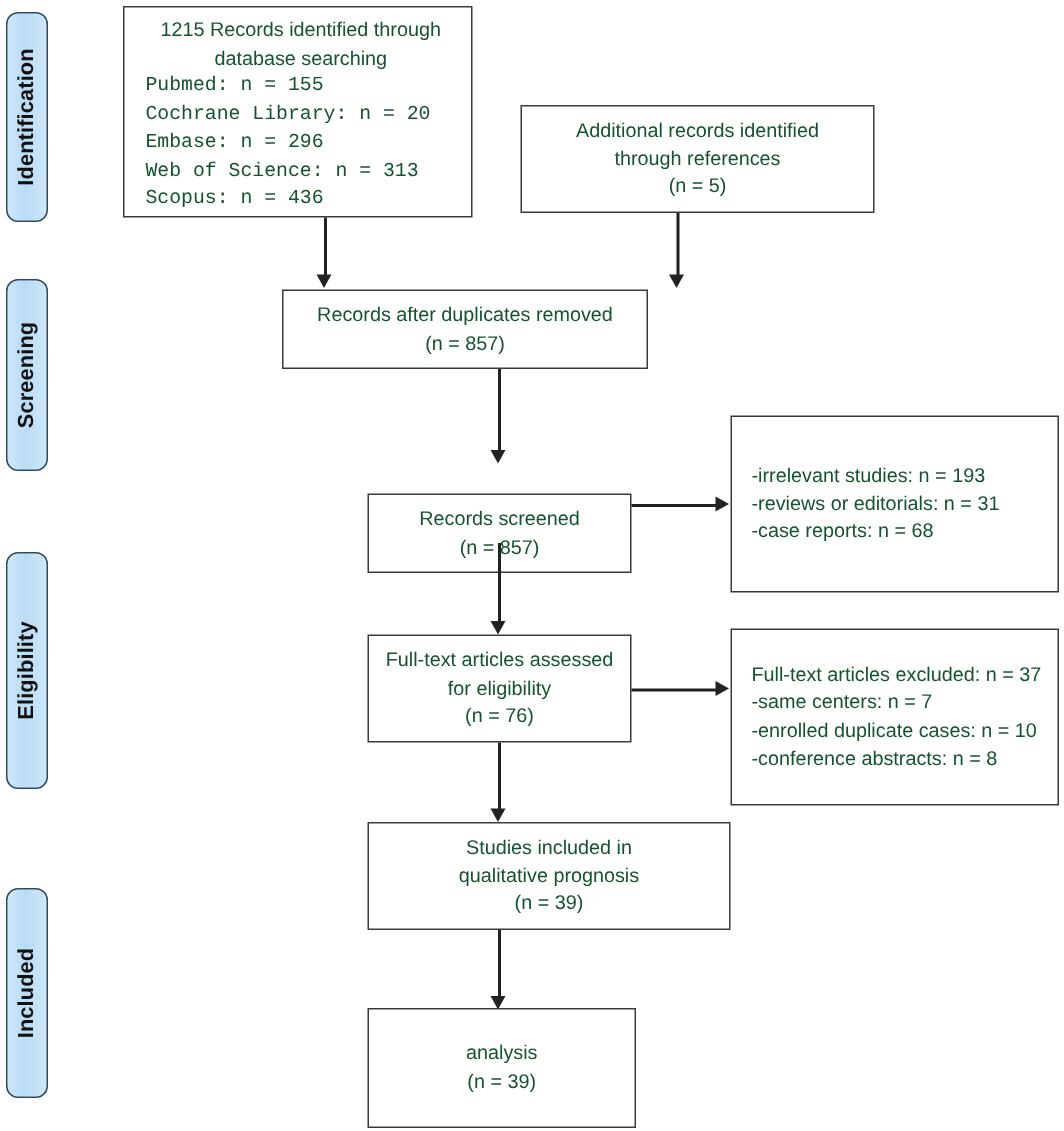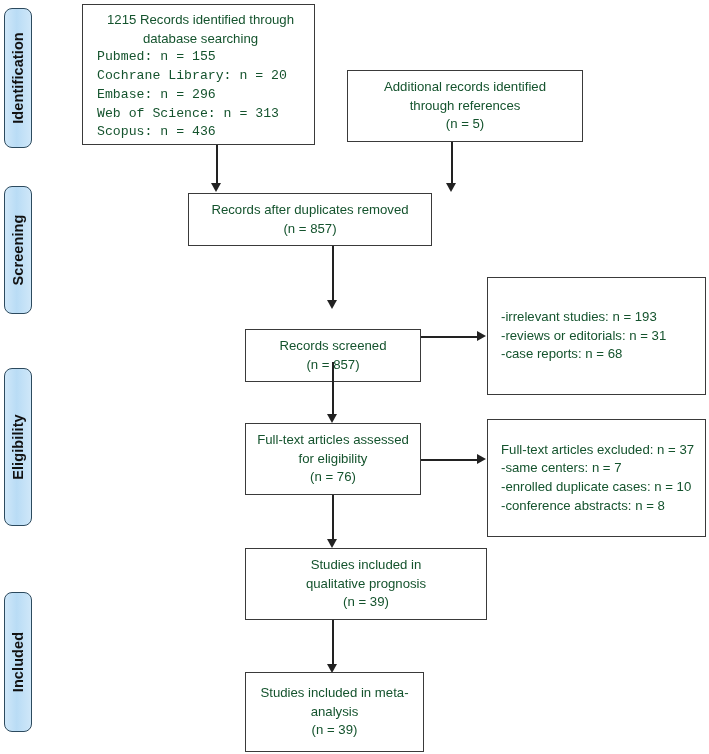--- a/index.html
+++ b/index.html
@@ -163,18 +163,17 @@
   <div class="box center" style="left:245px;top:548px;width:242px;height:72px;">
     <span class="line">Studies included in</span>
     <span class="line">qualitative prognosis</span>
     <span class="line">(n = 39)</span>
   </div>
 
   <div class="vline" style="left:332px;top:620px;height:48px;"></div>
   <div class="arrow-down" style="left:327px;top:664px;"></div>
 
   <div class="box center" style="left:245px;top:672px;width:179px;height:80px;">
-    <span class="line">Studies included in meta-</span>
     <span class="line">analysis</span>
     <span class="line">(n = 39)</span>
   </div>
 
 </div>
 
 </body></html>

